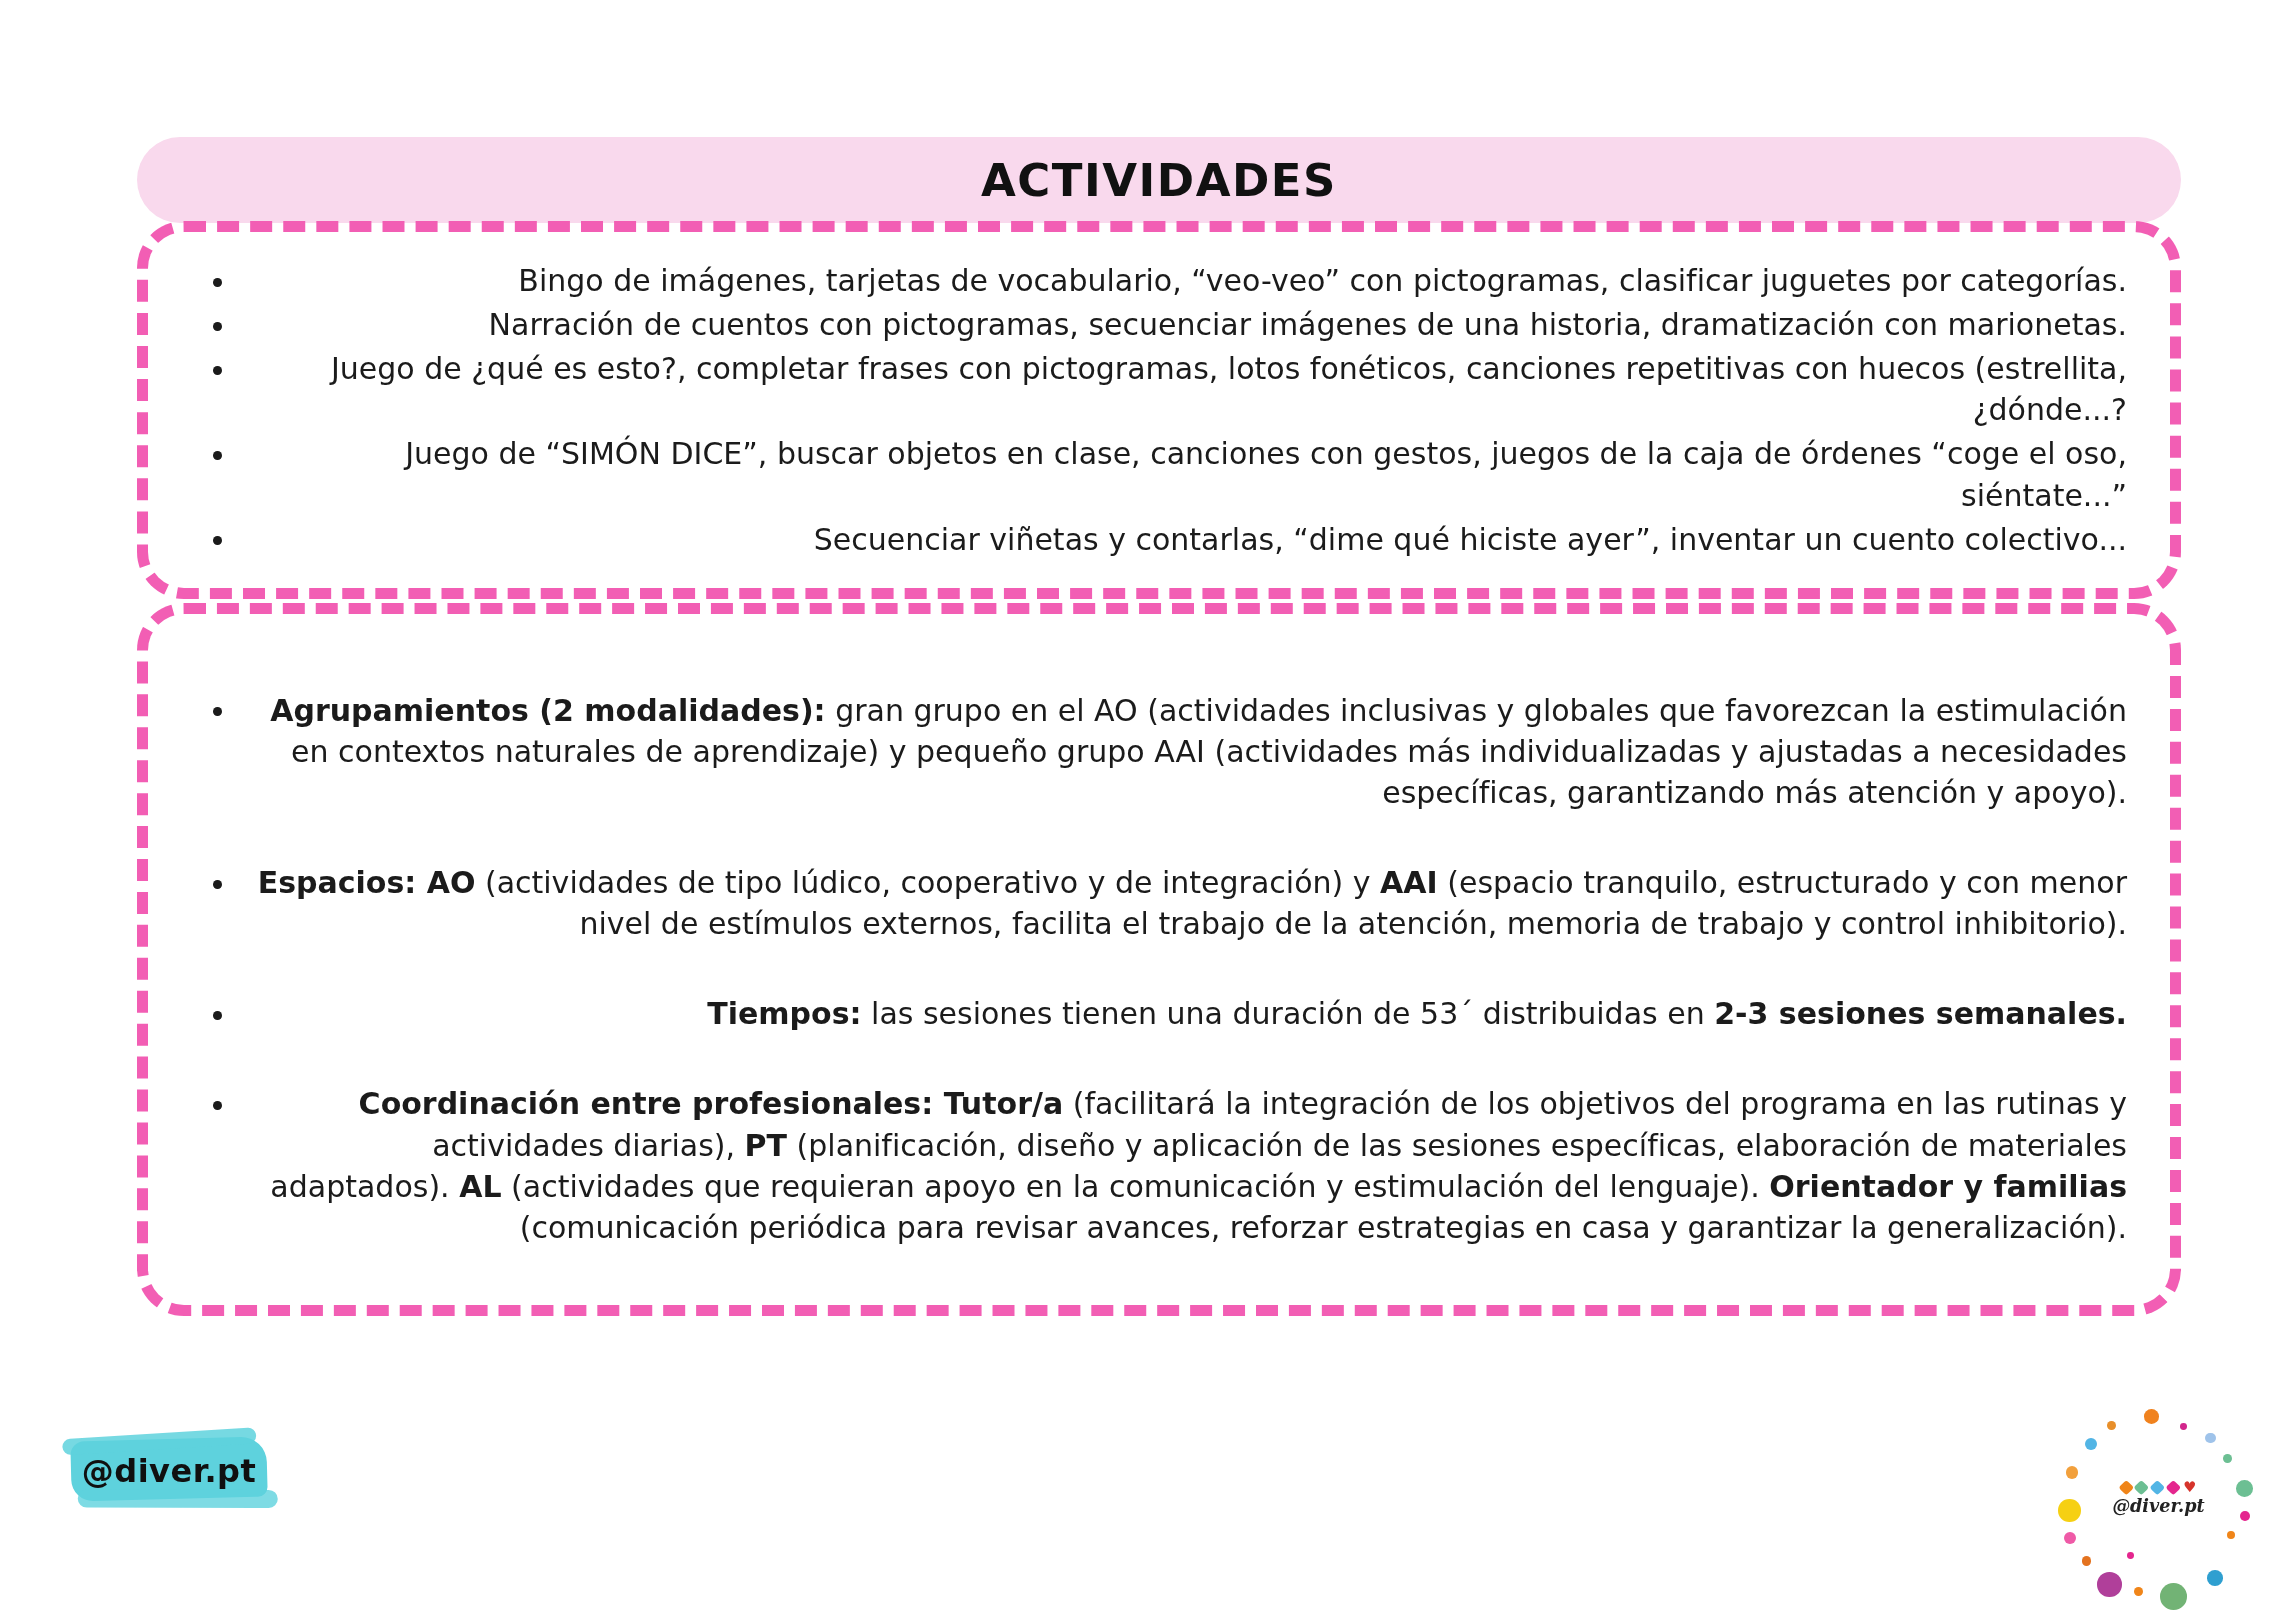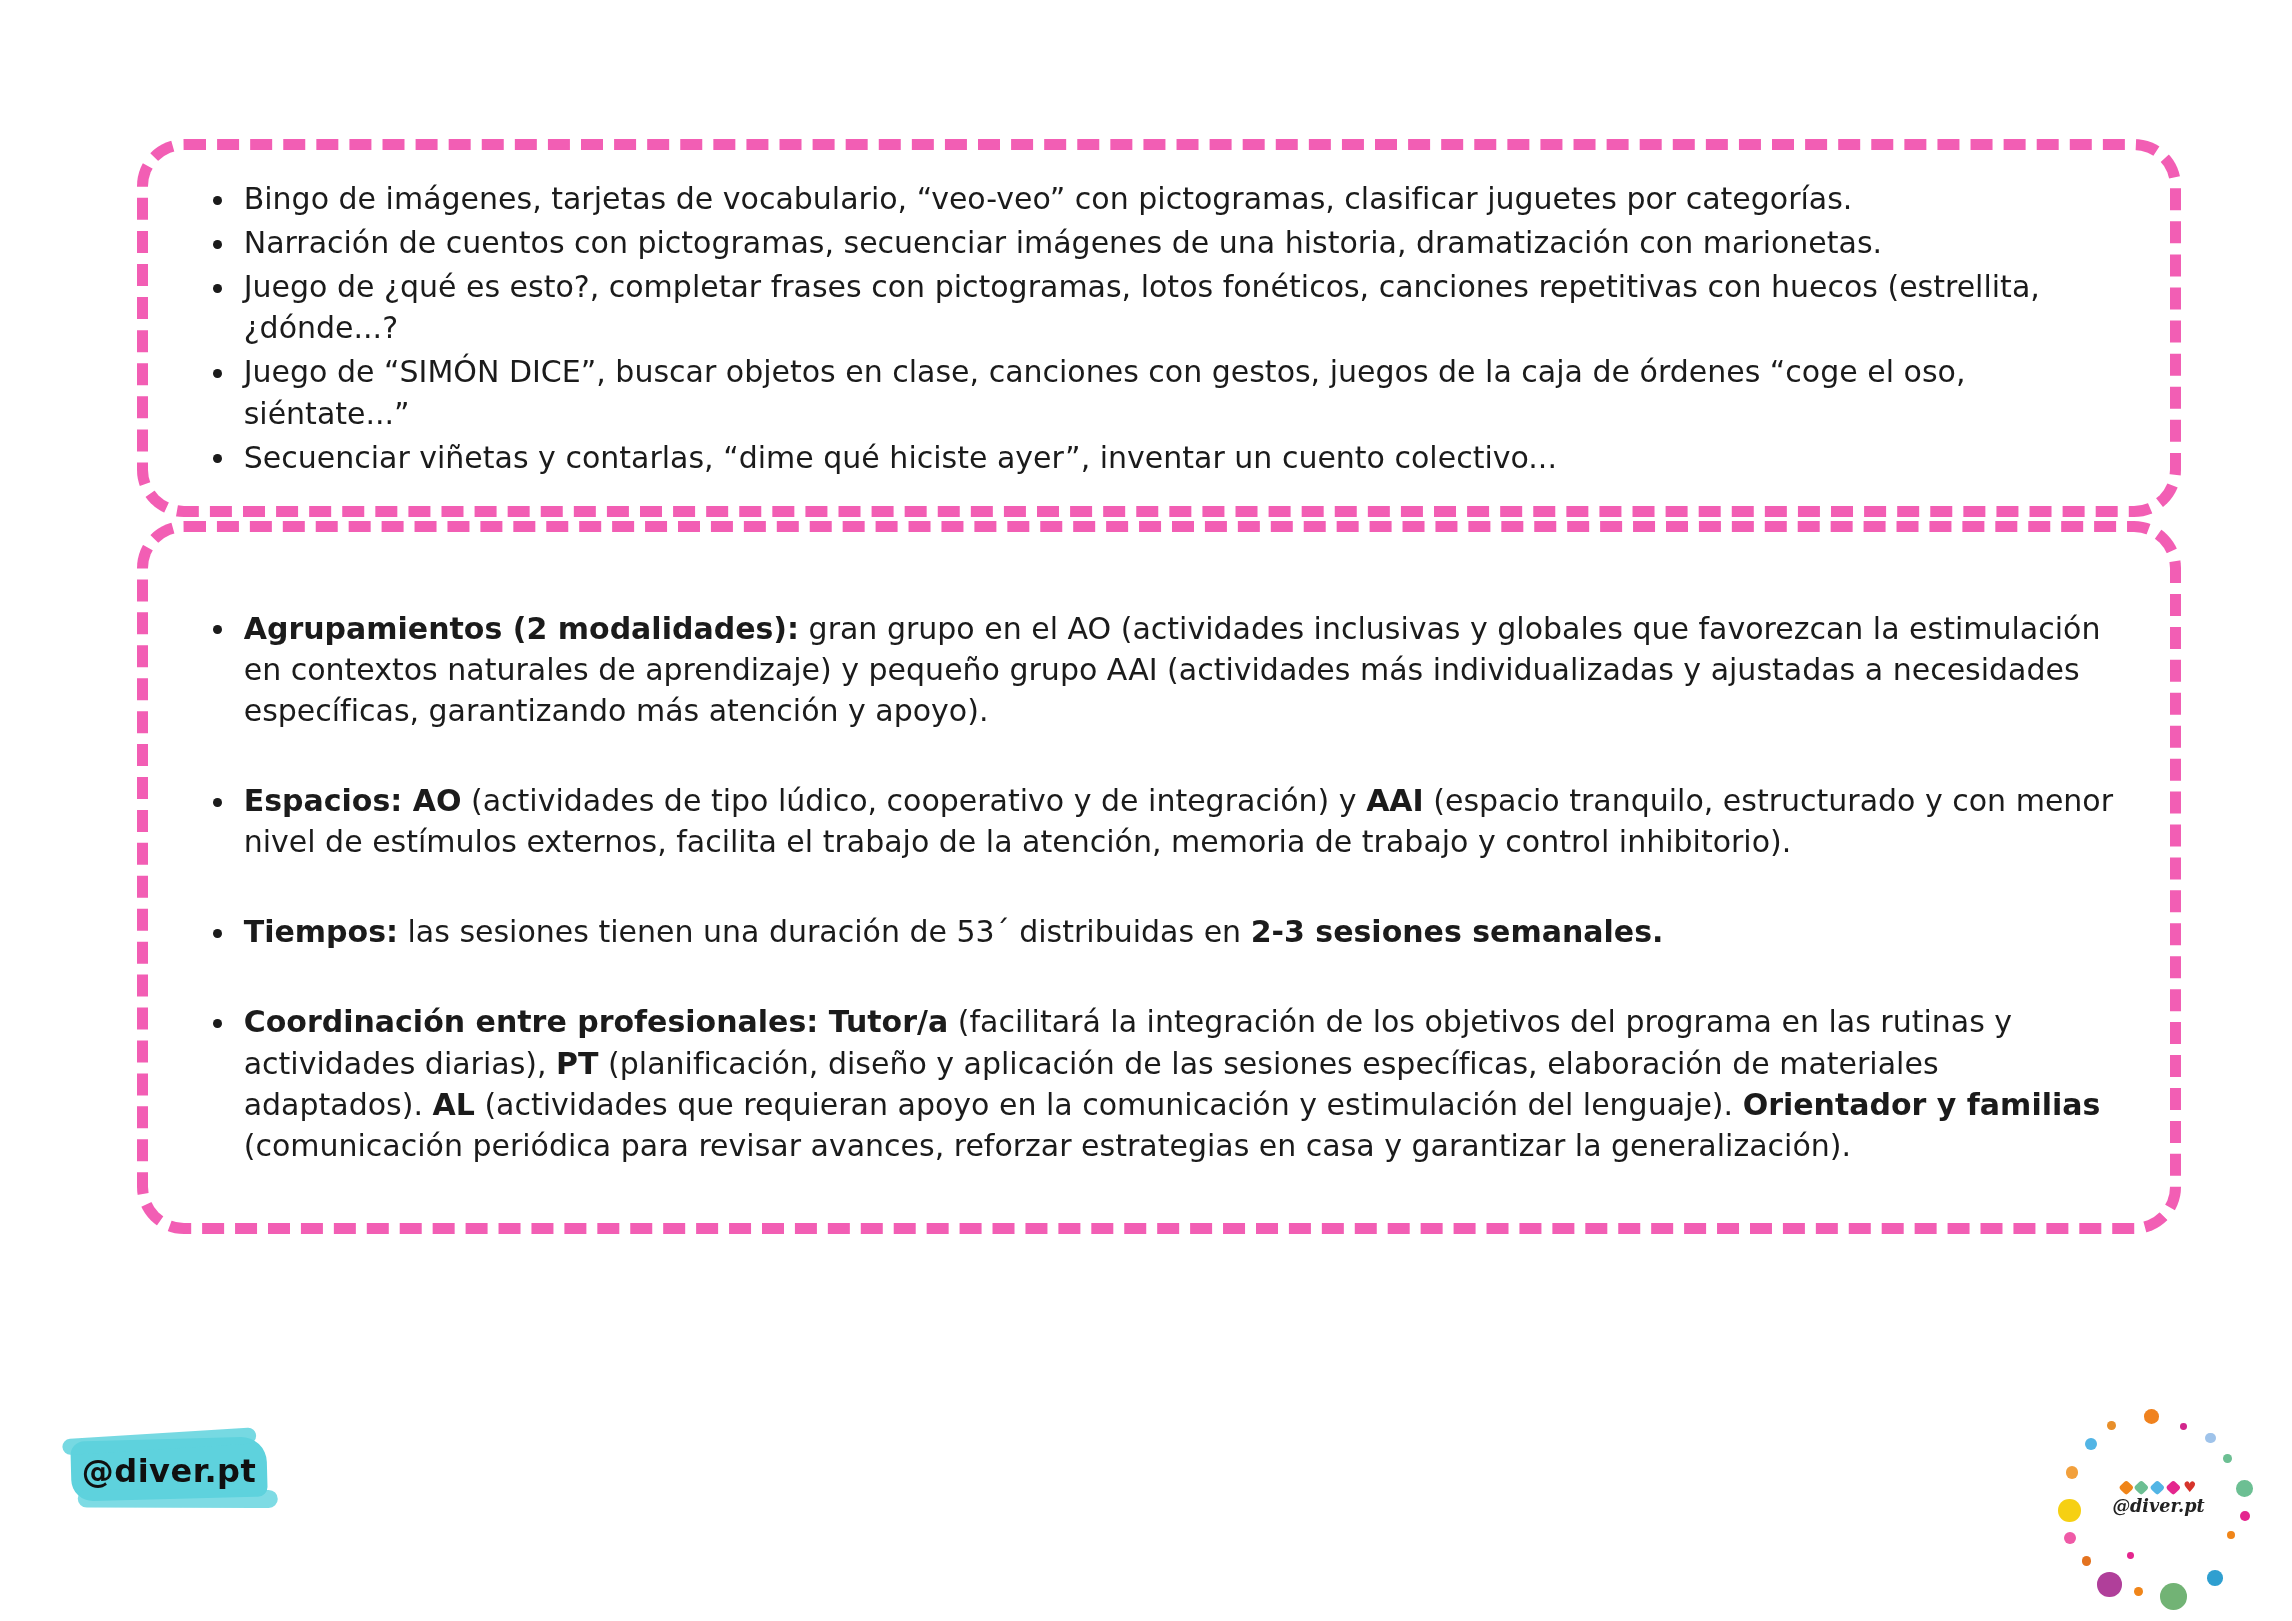--- a/index.html
+++ b/index.html
@@ -20,20 +20,21 @@
     background:var(--header-bg);
     border-radius:47px;
     height:86px;
     display:flex;align-items:center;justify-content:center;
     font-size:45px;font-weight:800;letter-spacing:1.5px;color:#111;
   }
   .dash-box{
     border:11.8px dashed var(--border-pink);
     border-radius:47px;
     margin:2px 0 3.9px;
+    text-align:right;
   }
   .dash-box.compact{padding:25.5px 43px;}
   .dash-box.spaced{padding:76px 43px 57px;}
   .dash-box ul{list-style:none;padding-left:13.7px;}
   .dash-box li{
     position:relative;padding-left:39px;
     font-size:30px;line-height:1.37;
   }
   .dash-box.compact li{margin:2.9px 0;}
   .dash-box.spaced li{margin-bottom:49px;}
@@ -79,20 +80,21 @@
   .logo-heart{font-size:14.7px;line-height:10.8px;transform:none;width:auto;height:auto;border-radius:0;}
   .logo-handle{
     font-family:"DejaVu Serif","Liberation Serif",serif;
     font-style:italic;font-weight:700;font-size:17.6px;color:#222;
   }
 </style>
 </head>
 <body>
 
 <main class="content" id="sections">
+    <div class="pill-header">ACTIVIDADES</div>
     <div class="dash-box compact">
       <ul>
         <li><span>Bingo de imágenes, tarjetas de vocabulario, “veo-veo” con pictogramas, clasificar juguetes por categorías.</span></li>
         <li><span>Narración de cuentos con pictogramas, secuenciar imágenes de una historia, dramatización con marionetas.</span></li>
         <li><span>Juego de ¿qué es esto?, completar frases con pictogramas, lotos fonéticos, canciones repetitivas con huecos (estrellita, ¿dónde...?</span></li>
         <li><span>Juego de “SIMÓN DICE”, buscar objetos en clase, canciones con gestos, juegos de la caja de órdenes “coge el oso, siéntate...”</span></li>
         <li><span>Secuenciar viñetas y contarlas, “dime qué hiciste ayer”, inventar un cuento colectivo...</span></li>
       </ul>
     </div>
     <div class="dash-box spaced">

